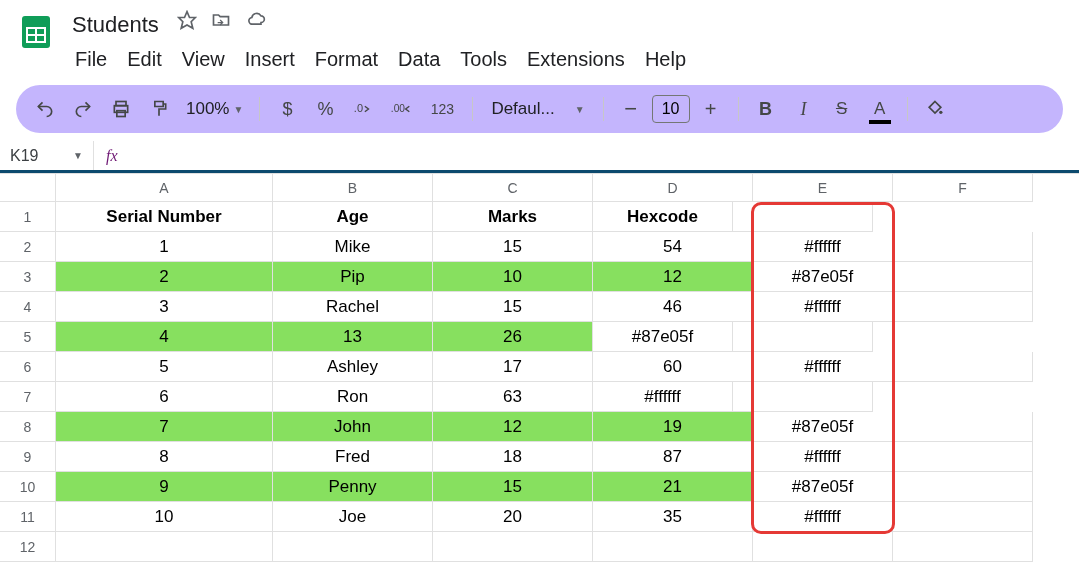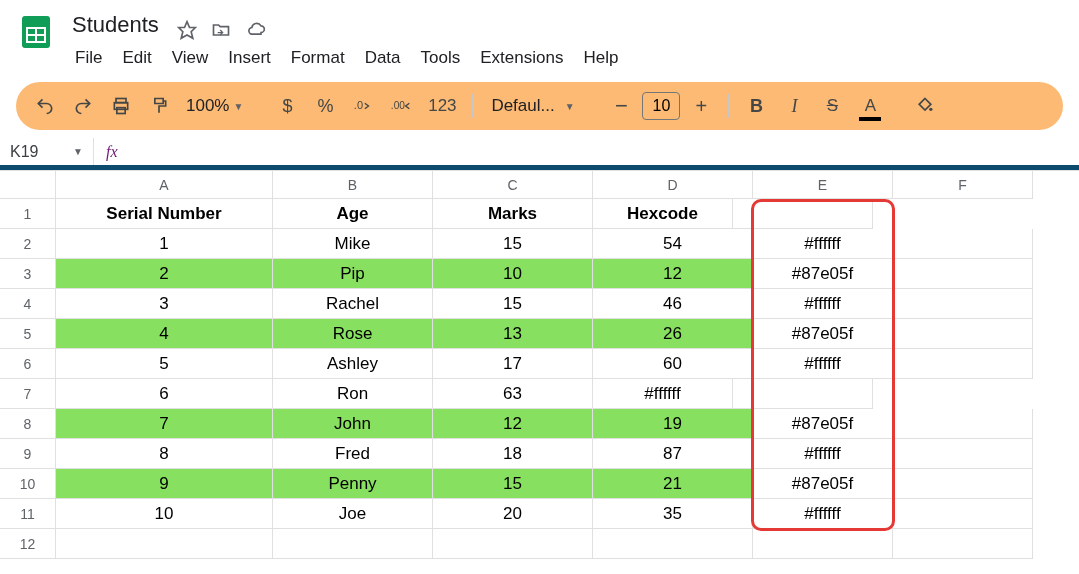--- a/index.html
+++ b/index.html
@@ -2,41 +2,41 @@
 <html><head>
 <meta charset="utf-8">
 <style>
   * { box-sizing: border-box; margin: 0; padding: 0; }
   body { font-family: "Google Sans", Arial, sans-serif; font-size: 14px; color: #202124; background: #fff; overflow: hidden; width: 1079px; height: 574px; }
   
   .header { display: flex; align-items: flex-start; padding: 8px 16px 0 16px; gap: 10px; }
   .logo { width: 40px; height: 40px; display: flex; align-items: center; justify-content: center; margin-top: 4px; }
   .logo svg { width: 36px; height: 36px; }
   .title-area { flex: 1; }
-  .title-row { display: flex; align-items: flex-end; gap: 12px; padding: 2px 0; }
+  .title-row { display: flex; align-items: flex-start; gap: 12px; padding: 2px 0; }
   .doc-title { font-size: 22px; color: #202124; font-weight: 400; padding: 2px 6px; }
   .title-icons { display: flex; gap: 14px; align-items: center; color: #5f6368; }
   .title-icons span { cursor: pointer; }
   .menubar { display: flex; gap: 2px; padding: 2px 0 6px 0; }
-  .menu-item { padding: 4px 9px; font-size: 17px; color: #202124; border-radius: 4px; cursor: pointer; }
-  
-  .toolbar { display: flex; align-items: center; gap: 4px; background: #fdba74; border-radius: 24px; margin: 4px 16px 8px 16px; padding: 4px 12px; height: 48px; }
+  .menu-item { padding: 4px 9px; font-size: 20px; color: #202124; border-radius: 4px; cursor: pointer; }
+  
+  .toolbar { display: flex; align-items: center; gap: 4px; background: #c4b5fd; border-radius: 24px; margin: 4px 16px 8px 16px; padding: 4px 12px; height: 48px; }
   .tb-btn { width: 34px; height: 34px; display: flex; align-items: center; justify-content: center; border-radius: 4px; cursor: pointer; color: #444746; }
   .tb-sep { width: 1px; height: 24px; background: #c7c7c7; margin: 0 6px; }
   .zoom { display: flex; align-items: center; gap: 4px; padding: 0 6px; font-size: 17px; cursor: pointer; }
-  .font-select { display: flex; align-items: center; gap: 10px; padding: 0 8px; font-size: 17px; cursor: pointer; min-width: 100px; }
+  .font-select { display: flex; align-items: center; gap: 20px; padding: 0 8px; font-size: 17px; cursor: pointer; min-width: 100px; }
   .font-size-group { display: flex; align-items: center; gap: 4px; }
   .font-size-input { width: 38px; height: 28px; border: 1px solid #747775; border-radius: 4px; text-align: center; font-size: 16px; background: transparent; }
   .bold { font-weight: bold; font-size: 18px; }
   .italic { font-style: italic; font-family: serif; font-size: 18px; }
   .strike { text-decoration: line-through; font-size: 17px; }
   .text-color { position: relative; font-size: 17px; }
   .text-color::after { content: ""; position: absolute; bottom: 2px; left: 6px; right: 6px; height: 4px; background: #000; }
   
-  .name-box-row { display: flex; align-items: center; border-bottom: 5px solid #0c4a6e; height: 32px; }
+  .name-box-row { display: flex; align-items: center; border-bottom: 3px solid #0c4a6e; height: 32px; }
   .name-box { width: 94px; padding: 0 10px; display: flex; align-items: center; justify-content: space-between; font-size: 16px; color: #3c4043; border-right: 1px solid #e0e0e0; height: 100%; }
   .fx-area { display: flex; align-items: center; padding: 0 12px; gap: 8px; color: #701a75; font-style: italic; font-family: serif; font-size: 16px; }
   
   .grid { display: flex; border-top: 1px solid #e0e0e0; }
   .row-headers { display: flex; flex-direction: column; }
   .corner { width: 56px; height: 28px; background: #fff; border-right: 1px solid #e0e0e0; border-bottom: 1px solid #e0e0e0; }
   .row-header { width: 56px; height: 30px; display: flex; align-items: center; justify-content: center; font-size: 14px; color: #5f6368; border-right: 1px solid #e0e0e0; border-bottom: 1px solid #e0e0e0; background: #fff; }
   
   .cols-area { flex: 1; overflow: hidden; }
   .col-headers { display: flex; height: 28px; }
@@ -146,21 +146,21 @@
         <text x="2" y="12" font-size="12" fill="#444746">.0</text>
         <path d="M14 12l4-3-4-3" fill="none" stroke="#444746" stroke-width="1.5"></path>
       </svg>
     </div>
   <div class="tb-btn">
       <svg width="24" height="18" viewBox="0 0 26 18">
         <text x="2" y="12" font-size="11" fill="#444746">.00</text>
         <path d="M22 6l-4 3 4 3" fill="none" stroke="#444746" stroke-width="1.5"></path>
       </svg>
     </div>
-  <div class="tb-btn" style="font-size:17px;width:40px;">123</div>
+  <div class="tb-btn" style="font-size:14px;width:40px;">123</div>
   <div class="tb-sep"></div>
   <div class="font-select">
       <span>Defaul...</span>
       <span class="caret">▼</span>
     </div>
   <div class="tb-sep"></div>
   <div class="font-size-group">
     <div class="tb-btn" style="font-size:22px;">−</div>
     <input class="font-size-input" value="10" style="">
     <div class="tb-btn" style="font-size:20px;">+</div>
@@ -243,21 +243,20 @@
         <div class="data-row">
           <div class="cell col-A">3</div>
           <div class="cell col-B">Rachel</div>
           <div class="cell col-C">15</div>
           <div class="cell col-D">46</div>
           <div class="cell col-E">#ffffff</div>
           <div class="cell col-F"></div>
         </div>
         <div class="data-row">
           <div class="cell col-A green">4</div>
-          <div class="cell col-B green">Rose</div>
           <div class="cell col-C green">13</div>
           <div class="cell col-D green">26</div>
           <div class="cell col-E">#87e05f</div>
           <div class="cell col-F"></div>
         </div>
         <div class="data-row">
           <div class="cell col-A">5</div>
           <div class="cell col-B">Ashley</div>
           <div class="cell col-C">17</div>
           <div class="cell col-D">60</div>

